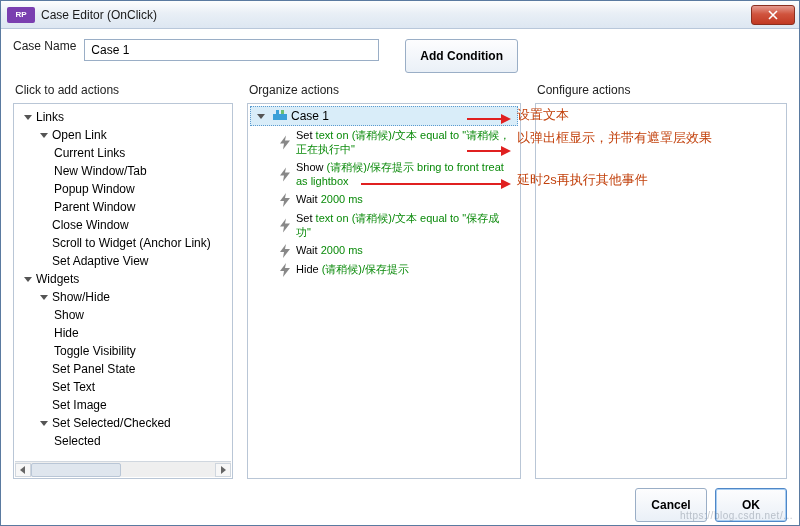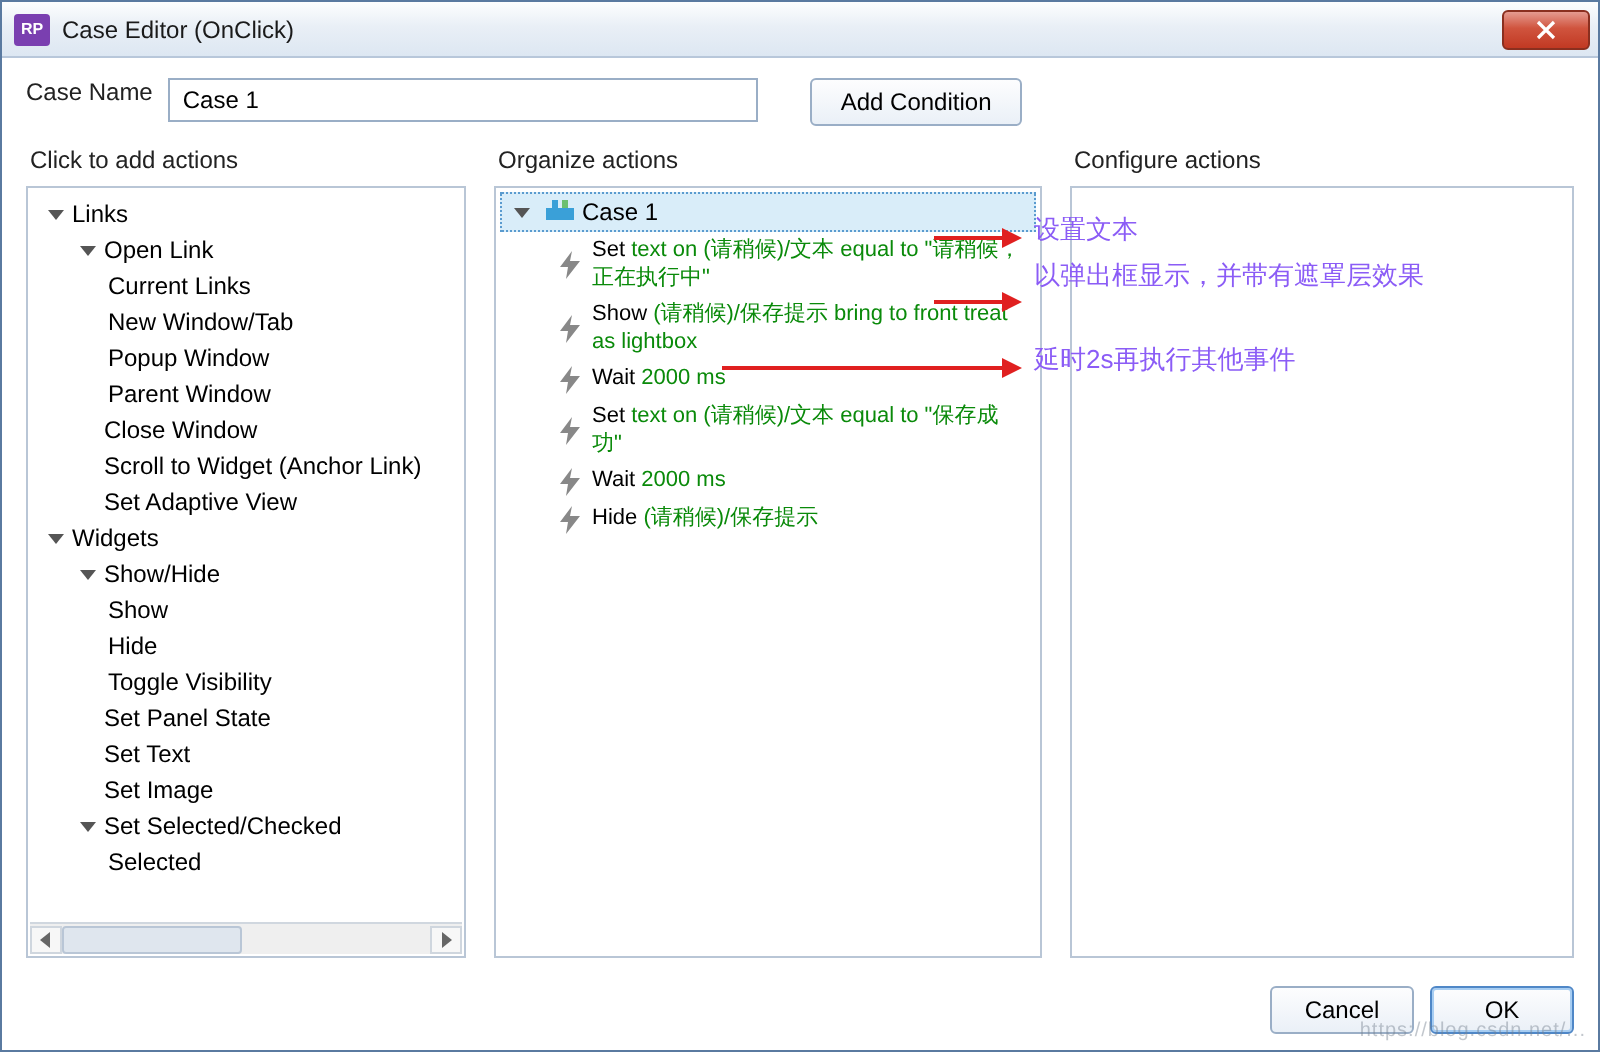--- a/index.html
+++ b/index.html
@@ -1,26 +1,26 @@
 <!DOCTYPE html>
 <html><head>
 <meta charset="utf-8">
 <style>
   * { box-sizing: border-box; font-family: "Segoe UI", Tahoma, Arial, sans-serif; }
   body { margin: 0; background: #fff; }
   .window { width: 800px; height: 526px; border: 1px solid #5a7aa0; display: flex; flex-direction: column; background: #fff; position: relative; }
   .titlebar { height: 28px; background: linear-gradient(#fdfefe,#e9eff6 45%,#dde7f2); display: flex; align-items: center; padding-left: 6px; border-bottom: 1px solid #b8c7da; }
-  .titlebar .icon-app { width: 18px; height: 16px; background: #7a3fb0; display: flex; align-items: center; justify-content: center; color: #fff; font-size: 8px; font-weight: bold; border-radius: 2px; margin-right: 6px; }
+  .titlebar .icon-app { width: 28px; height: 16px; background: #7a3fb0; display: flex; align-items: center; justify-content: center; color: #fff; font-size: 8px; font-weight: bold; border-radius: 2px; margin-right: 6px; }
   .titlebar .title { font-size: 12px; color: #1a1a1a; flex: 1; }
   .titlebar .close-btn { width: 44px; height: 20px; margin-right: 4px; background: linear-gradient(#e59b90,#d0543e 45%,#c13923); border: 1px solid #8a2f1f; border-radius: 3px; display: flex; align-items: center; justify-content: center; cursor: pointer; }
   .titlebar .close-btn svg { width: 10px; height: 10px; }
   .toprow { display: flex; align-items: flex-start; gap: 8px; padding: 10px 12px 8px 12px; }
   .lbl { font-size: 12px; color: #222; }
   .txt { flex: 1; max-width: 295px; height: 22px; border: 1px solid #9aaec6; padding: 0 6px; font-size: 12px; background: #fff; }
-  .btn { height: 24px; padding: 6px 14px; font-size: 12px; border: 1px solid #9aaec6; background: linear-gradient(#fdfdfe,#eaf0f7); border-radius: 3px; cursor: pointer; display: inline-flex; align-items: center; justify-content: center; min-width: 72px; }
+  .btn { height: 24px; padding: 16px 14px; font-size: 12px; border: 1px solid #9aaec6; background: linear-gradient(#fdfdfe,#eaf0f7); border-radius: 3px; cursor: pointer; display: inline-flex; align-items: center; justify-content: center; min-width: 72px; font-weight: bold; }
   .columns { flex: 1; display: flex; gap: 0; padding: 0 12px 6px 12px; overflow: hidden; }
   .col { display: flex; flex-direction: column; min-width: 0; }
   .col1 { width: 220px; }
   .col2 { width: 274px; position: relative; }
   .col3 { flex: 1; }
   .colhead { font-size: 12px; color: #222; padding: 2px 2px 6px 2px; }
   .panel { flex: 1; border: 1px solid #b9c6d6; background: #fff; overflow: auto; position: relative; }
   .tree { font-size: 12px; padding: 4px 2px; }
   .node { display: flex; align-items: center; height: 18px; white-space: nowrap; cursor: default; }
   .tw { width: 12px; height: 12px; display: inline-flex; align-items: center; justify-content: center; margin-right: 2px; }
@@ -31,21 +31,21 @@
   .case-row { background: #d9edf9; border: 1px dotted #5a9bcf; display: flex; align-items: center; height: 20px; padding-left: 4px; gap: 4px; }
   .case-icon { width: 14px; height: 12px; }
   .action-row { display: flex; padding: 2px 4px 2px 30px; gap: 6px; font-size: 11px; line-height: 14px; }
   .bolt { width: 10px; flex: none; margin-top: 1px; }
   .act-text { flex: 1; }
   .act-text .black { color: #000; }
   .act-text .green { color: #0a8a0a; }
   .arrow { position: absolute; display: flex; align-items: center; }
   .arrow .line { height: 2px; background: #e02020; }
   .arrow .head { width: 0; height: 0; border-top: 5px solid transparent; border-bottom: 5px solid transparent; border-left: 10px solid #e02020; }
-  .redtxt { position: absolute; color: #8b5cf6; font-size: 13px; font-family: "Microsoft YaHei","SimSun",sans-serif; white-space: nowrap; }
+  .redtxt { position: absolute; color: #c2410c; font-size: 13px; font-family: "Microsoft YaHei","SimSun",sans-serif; white-space: nowrap; }
   .footer { height: 40px; display: flex; align-items: center; justify-content: flex-end; gap: 8px; padding: 0 12px; }
   .footer .btn { min-width: 72px; }
   .hscroll { position: absolute; left: 1px; right: 1px; bottom: 1px; height: 16px; background: #efefef; border-top: 1px solid #d0d7df; display: flex; align-items: center; }
   .hscroll .arrowbtn { width: 16px; height: 14px; background: #f7f7f7; border: 1px solid #cfd6de; display: flex; align-items: center; justify-content: center; }
   .hscroll .track { flex: 1; height: 14px; position: relative; }
   .hscroll .thumb { position: absolute; left: 0; width: 90px; height: 14px; background: #dfe6ee; border: 1px solid #b9c6d6; border-radius: 2px; }
   .watermark { position: absolute; right: 6px; bottom: 4px; font-size: 10px; color: rgba(120,130,145,.45); letter-spacing: .5px; pointer-events:none;}
 </style>
 </head>
 <body>

